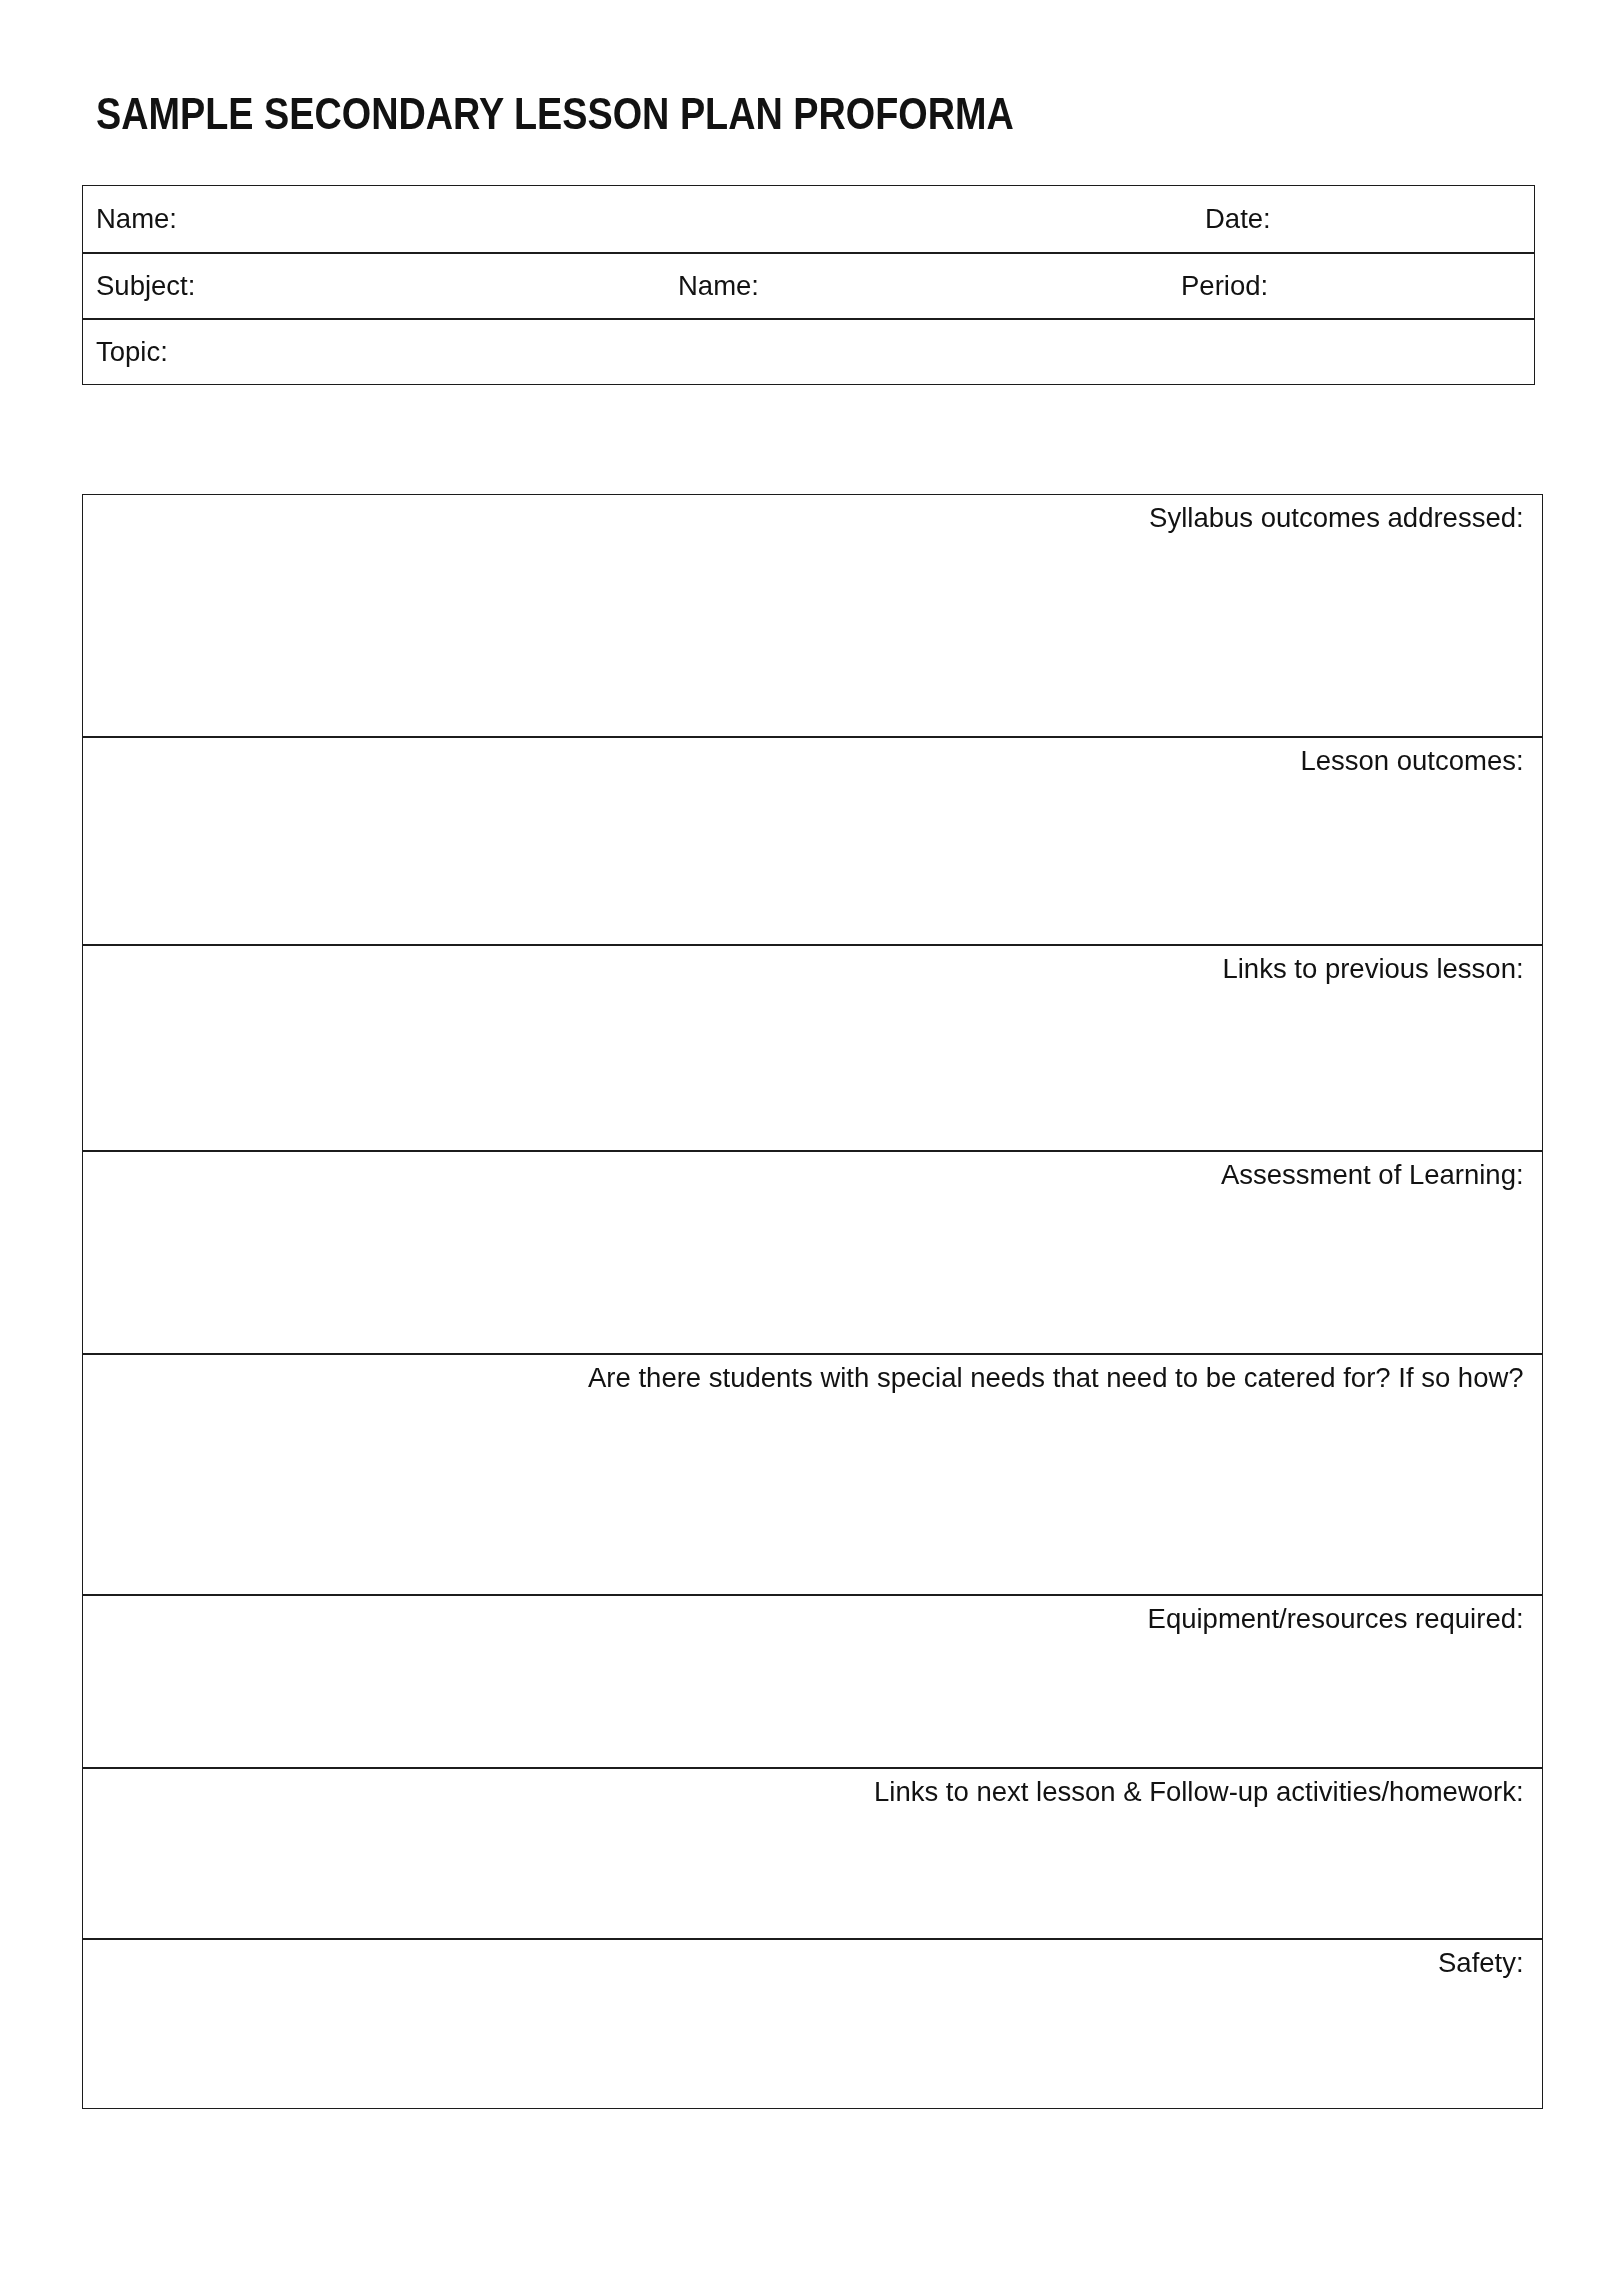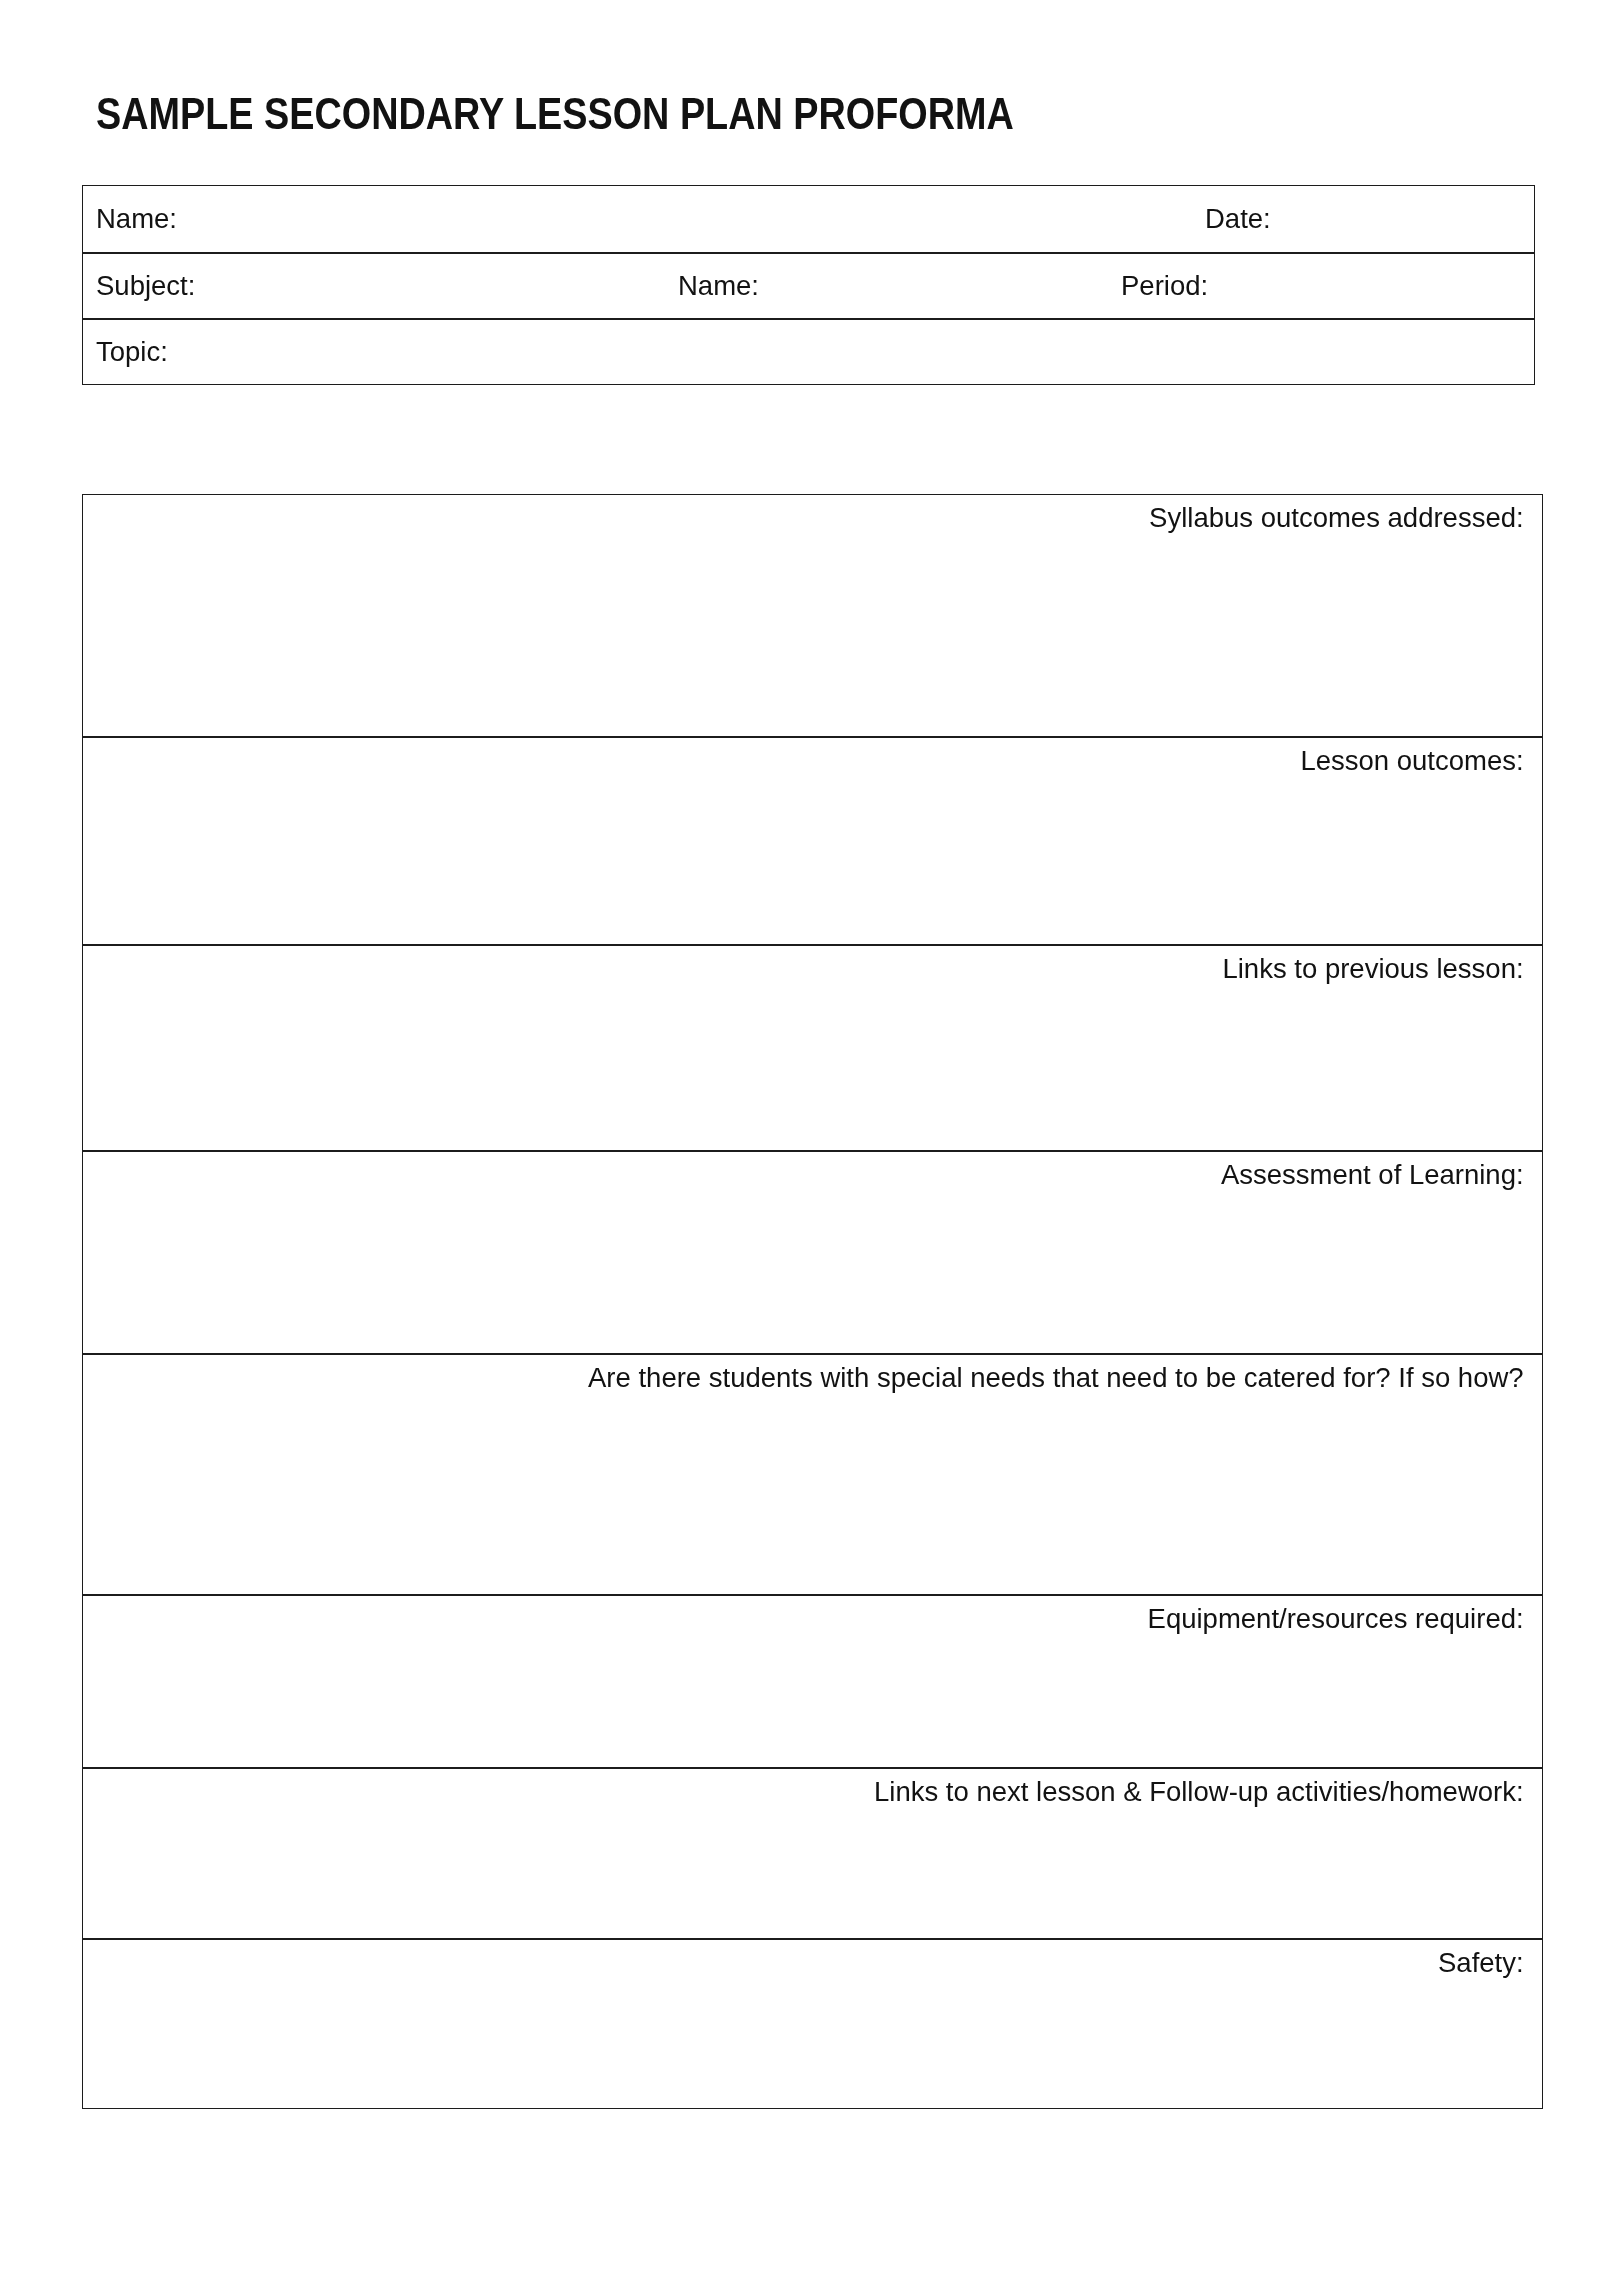--- a/index.html
+++ b/index.html
@@ -69,21 +69,21 @@
   <h1 class="doc-title">SAMPLE SECONDARY LESSON PLAN PROFORMA</h1>
 
   <div class="header-table">
     <div class="row" style="height:66px;">
       <span>Name:</span>
       <span class="abs" style="left:1122px;">Date:</span>
     </div>
     <div class="row" style="height:66px;">
       <span>Subject:</span>
       <span class="abs" style="left:595px;">Name:</span>
-      <span class="abs" style="left:1038px;">Period:</span>
+      <span class="abs" style="left:1098px;">Period:</span>
     </div>
     <div class="row" style="height:66px;">
       <span>Topic:</span>
     </div>
   </div>
 
   <div class="body-table">
     <div class="section" style="height:241px;">
       <span>Syllabus outcomes addressed:</span>
     </div>

